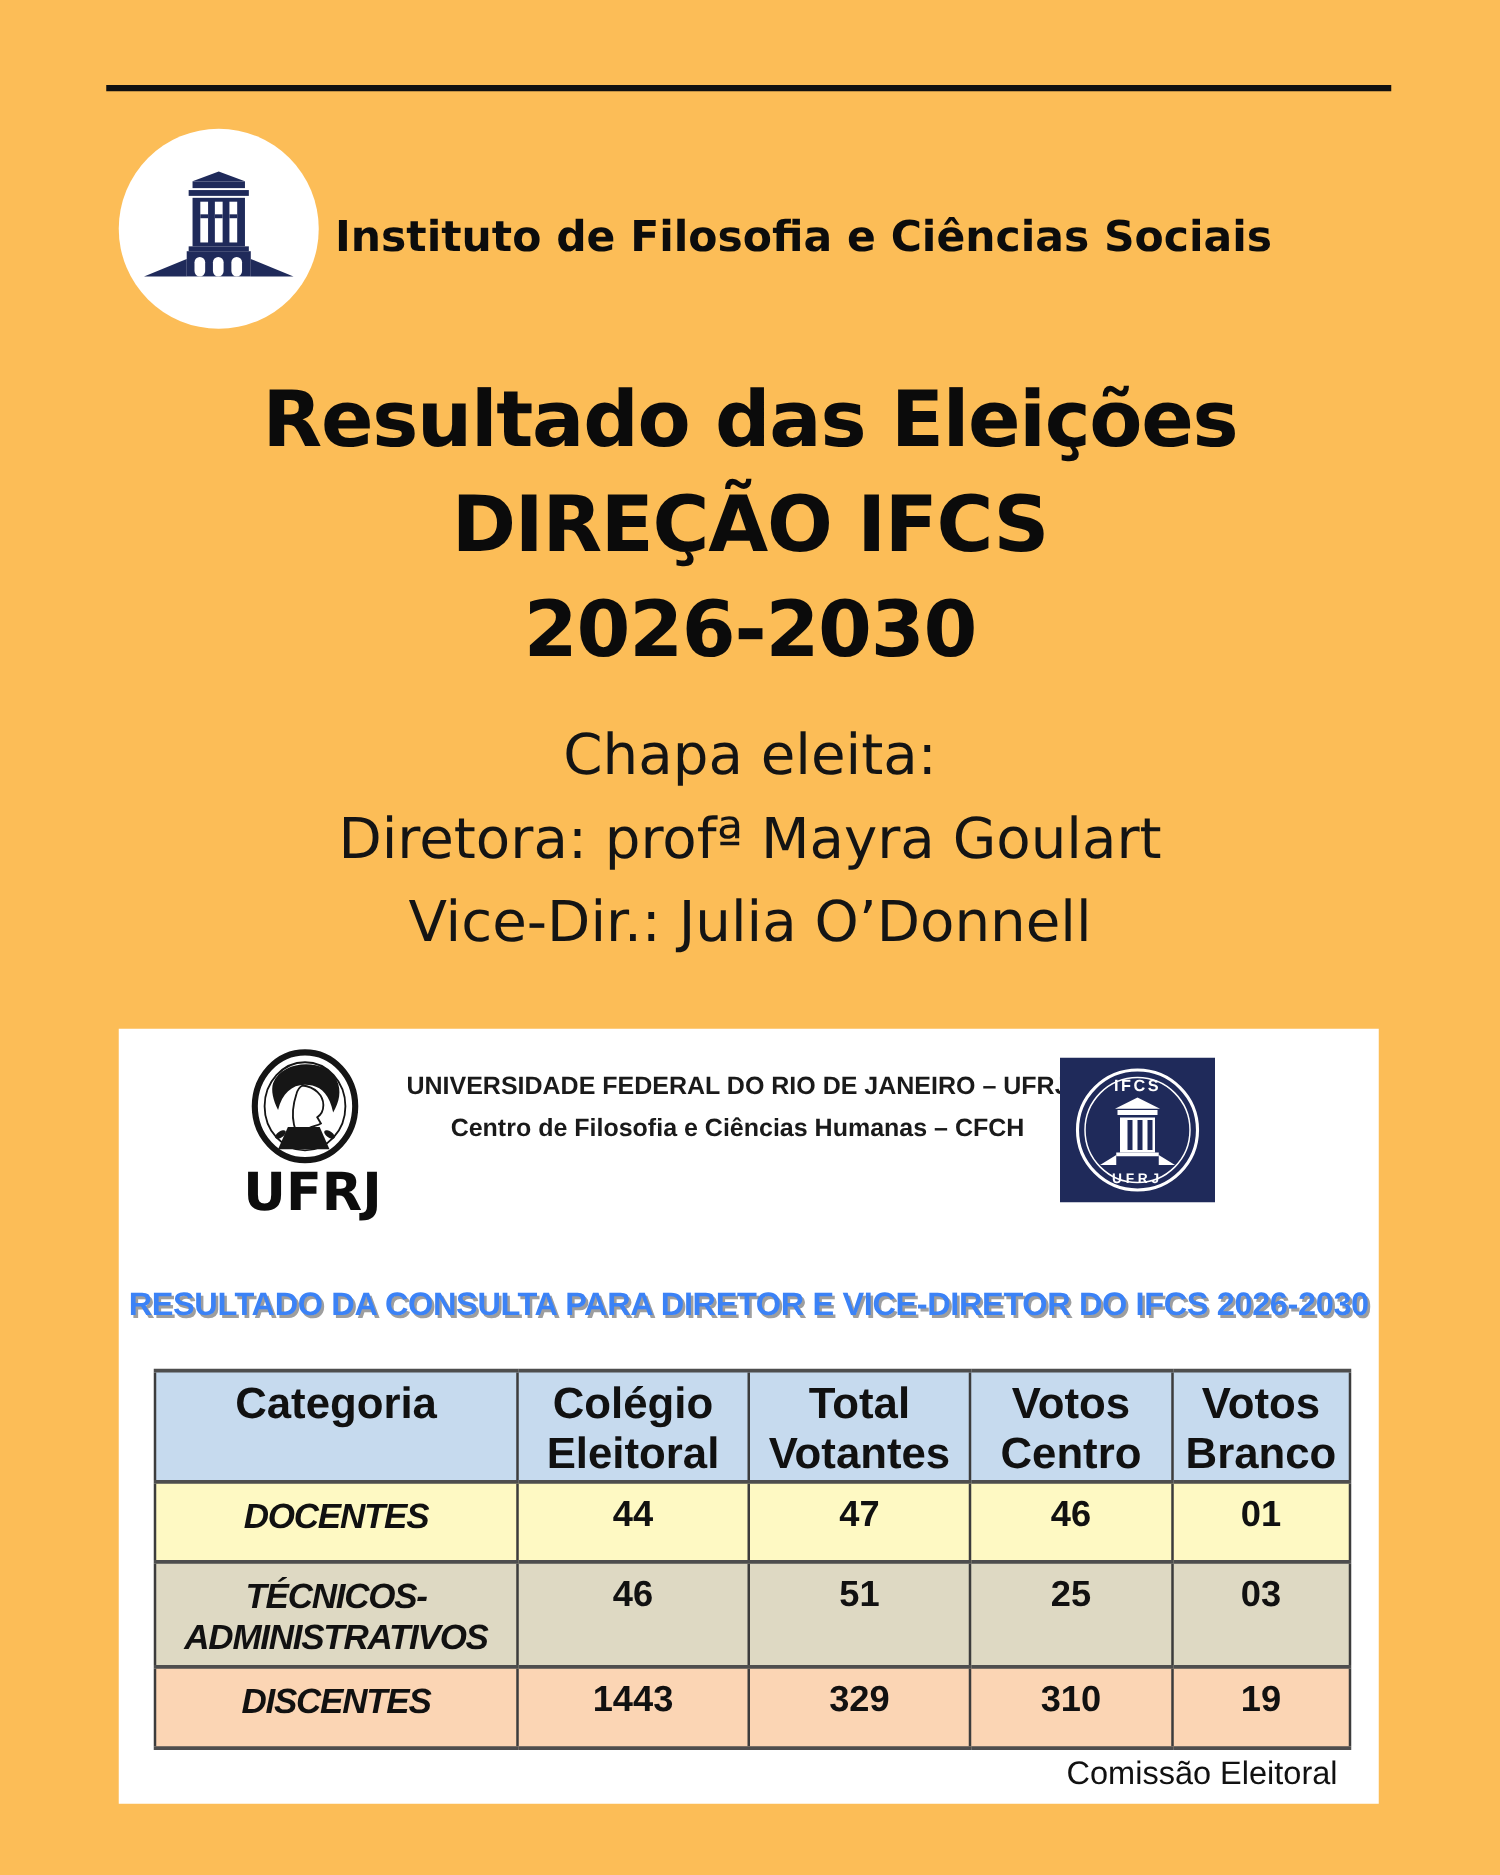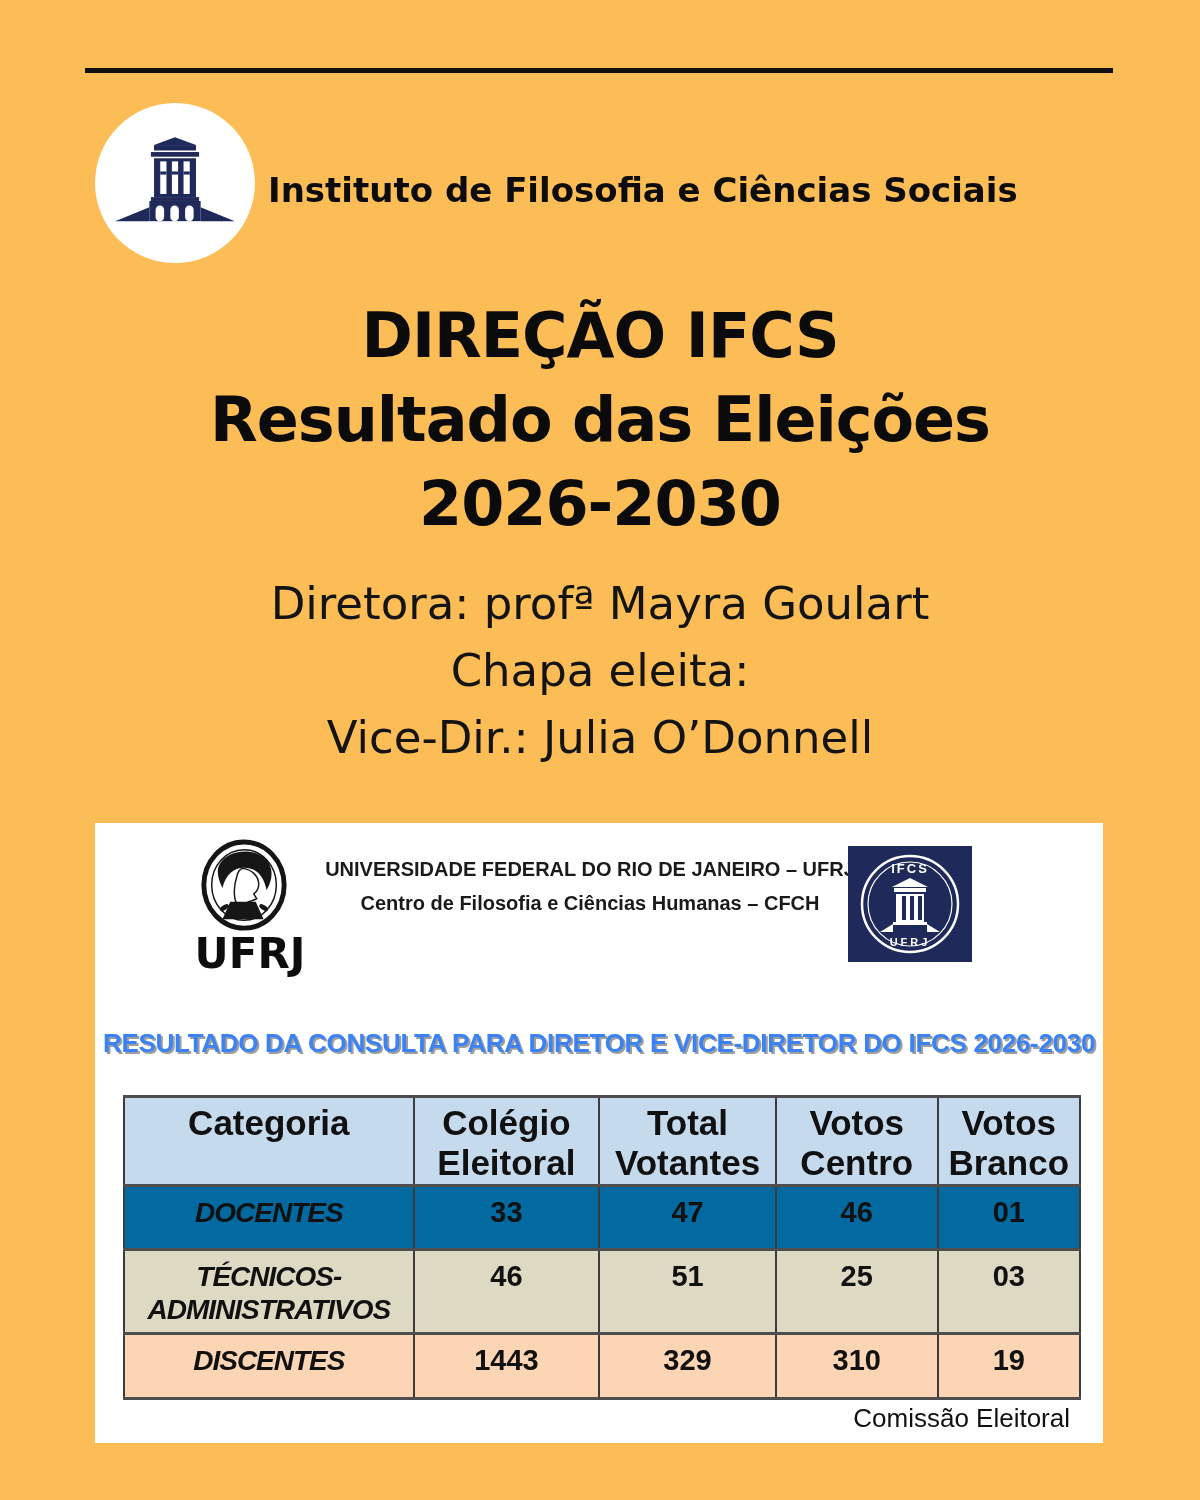--- a/index.html
+++ b/index.html
@@ -77,28 +77,28 @@
         <rect x="60" y="88" width="11" height="20" rx="5.5"></rect>
         <rect x="79" y="88" width="11" height="20" rx="5.5"></rect>
         <rect x="98" y="88" width="11" height="20" rx="5.5"></rect>
       </g>
     </svg>
   </div>
 
   <div id="institute-title" class="abs">Instituto de Filosofia e Ciências Sociais</div>
 
   <div id="main-title" class="abs">
+    <div>Resultado das Eleições</div>
     <div>DIREÇÃO IFCS</div>
-    <div>Resultado das Eleições</div>
     <div>2026-2030</div>
   </div>
 
   <div id="subtitle" class="abs">
+    <div>Chapa eleita:</div>
     <div>Diretora: profª Mayra Goulart</div>
-    <div>Chapa eleita:</div>
     <div>Vice-Dir.: Julia O’Donnell</div>
   </div>
 
   <div id="card" class="abs" style="background: rgb(255, 255, 255);">
 
     <svg id="minerva" class="abs" width="92" height="96" viewBox="0 0 92 98">
       <ellipse cx="46" cy="47" rx="41" ry="44" fill="#ffffff" stroke="#151515" stroke-width="5"></ellipse>
       <ellipse cx="46" cy="47" rx="33" ry="36" fill="none" stroke="#151515" stroke-width="1.5"></ellipse>
       <path d="M20,28 C28,8 64,8 72,26 C76,34 74,44 69,52 C66,38 60,32 52,30 C38,27 28,34 24,50 C20,42 18,34 20,28 Z" fill="#161616"></path>
       <path d="M44,30 C54,31 61,38 61,46 C61,51 59,54 56,56 L59,61 C56,63 52,63 49,65 C45,69 38,68 37,62 C35,53 37,43 39,37 C40,33 42,31 44,30 Z" fill="#ffffff" stroke="#161616" stroke-width="1.5"></path>
@@ -144,23 +144,23 @@
           <col style="width:14.9%">
       </colgroup>
       <tbody>
           <tr class="hdr" style="background: rgb(198, 218, 238);">
         <th>Categoria</th>
         <th>Colégio Eleitoral</th>
         <th>Total Votantes</th>
         <th>Votos Centro</th>
         <th>Votos Branco</th>
       </tr>
-      <tr class="r0" style="background: #0369a1; padding-left: 11px;">
+      <tr class="r0" style="background: #fef9c3; padding-left: 11px;">
         <td class="cat">DOCENTES</td>
-        <td>33</td>
+        <td>44</td>
         <td>47</td>
         <td>46</td>
         <td>01</td>
       </tr>
       <tr class="r1" style="background: rgb(222, 217, 195);">
         <td class="cat">TÉCNICOS-ADMINISTRATIVOS</td>
         <td>46</td>
         <td>51</td>
         <td>25</td>
         <td>03</td>

